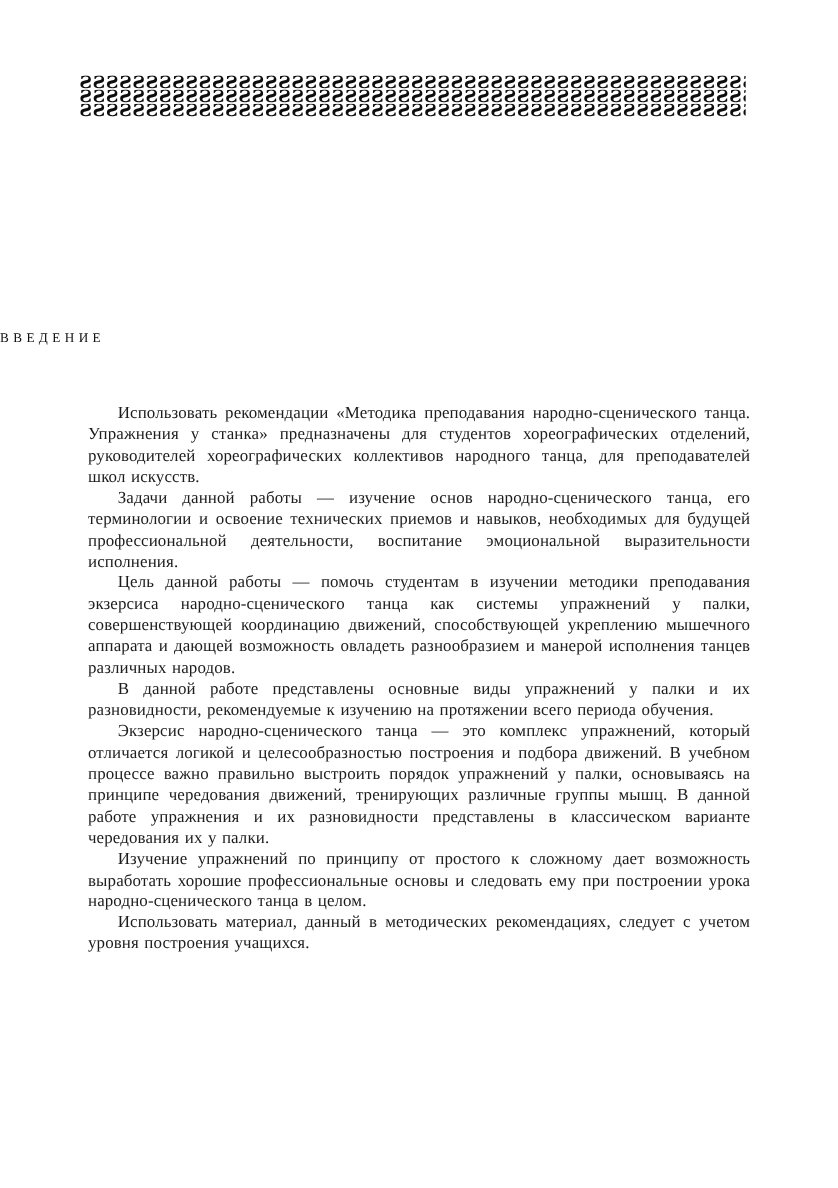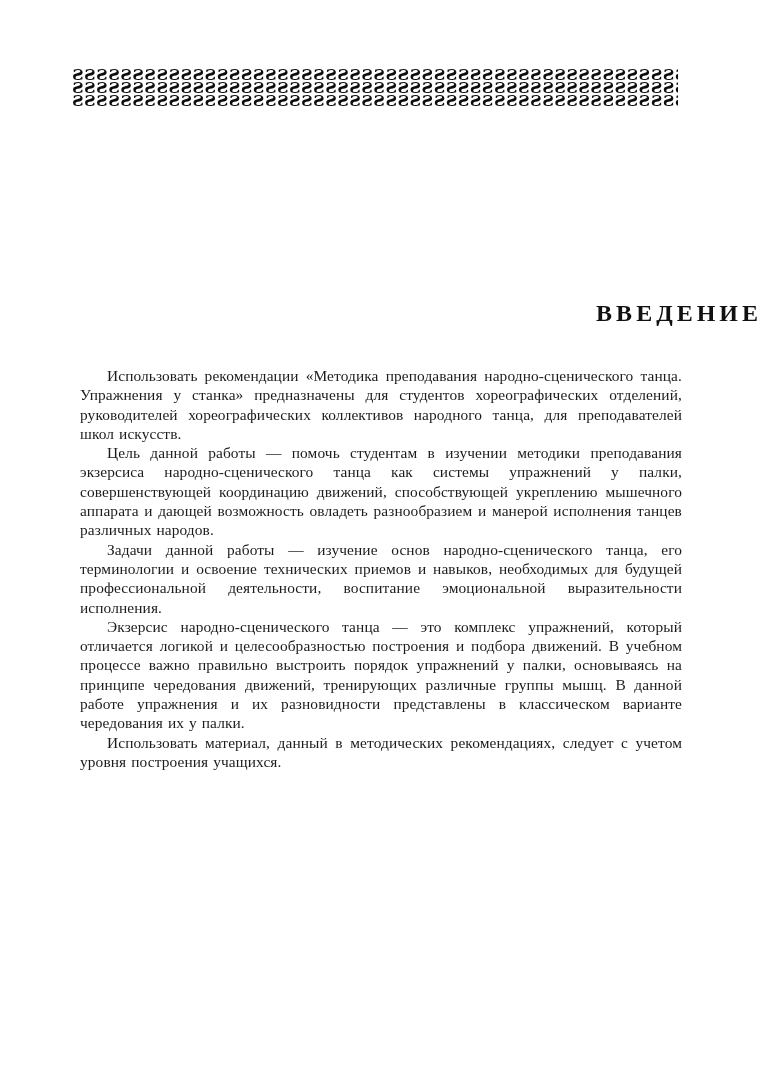--- a/index.html
+++ b/index.html
@@ -37,23 +37,23 @@
     line-height: 13px;
     letter-spacing: 0.5px;
     color: #0d0d0d;
     transform: scaleY(0.95);
   }
   .page-title {
     position: absolute;
     top: 300px;
     left: 0;
     width: 100%;
-    text-align: right;
-    font-size: 24px;
-    font-weight: bold;
+    text-align: left;
+    font-size: 12px;
+    font-weight: normal;
     letter-spacing: 4px;
     margin: 0;
     color: #111;
   }
   .body-text {
     position: absolute;
     top: 366px;
     left: 80px;
     width: 602px;
   }
@@ -76,19 +76,21 @@
   <div class="ornament-band">
     <div class="ornament-row">ƧƧƧƧƧƧƧƧƧƧƧƧƧƧƧƧƧƧƧƧƧƧƧƧƧƧƧƧƧƧƧƧƧƧƧƧƧƧƧƧƧƧƧƧƧƧƧƧƧƧƧƧƧƧƧƧƧƧƧƧƧƧƧƧƧƧƧƧƧƧ</div>
     <div class="ornament-row">ƧƧƧƧƧƧƧƧƧƧƧƧƧƧƧƧƧƧƧƧƧƧƧƧƧƧƧƧƧƧƧƧƧƧƧƧƧƧƧƧƧƧƧƧƧƧƧƧƧƧƧƧƧƧƧƧƧƧƧƧƧƧƧƧƧƧƧƧƧƧ</div>
     <div class="ornament-row">ƧƧƧƧƧƧƧƧƧƧƧƧƧƧƧƧƧƧƧƧƧƧƧƧƧƧƧƧƧƧƧƧƧƧƧƧƧƧƧƧƧƧƧƧƧƧƧƧƧƧƧƧƧƧƧƧƧƧƧƧƧƧƧƧƧƧƧƧƧƧ</div>
   </div>
 
   <h1 class="page-title">ВВЕДЕНИЕ</h1>
 
   <div class="body-text">
     <p>Использовать рекомендации «Методика преподавания народно-сценического танца. Упражнения у станка» предназначены для студентов хореографических отделений, руководителей хореографических коллективов народного танца, для преподавателей школ искусств.</p>
+    <p>Задачи данной работы — изучение основ народно-сценического танца, его терминологии и освоение технических приемов и навыков, необходимых для будущей профессиональной деятельности, воспитание эмоциональной выразительности исполнения.</p>
     <p>Цель данной работы — помочь студентам в изучении методики преподавания экзерсиса народно-сценического танца как системы упражнений у палки, совершенствующей координацию движений, способствующей укреплению мышечного аппарата и дающей возможность овладеть разнообразием и манерой исполнения танцев различных народов.</p>
-    <p>Задачи данной работы — изучение основ народно-сценического танца, его терминологии и освоение технических приемов и навыков, необходимых для будущей профессиональной деятельности, воспитание эмоциональной выразительности исполнения.</p>
+    <p>В данной работе представлены основные виды упражнений у палки и их разновидности, рекомендуемые к изучению на протяжении всего периода обучения.</p>
     <p>Экзерсис народно-сценического танца — это комплекс упражнений, который отличается логикой и целесообразностью построения и подбора движений. В учебном процессе важно правильно выстроить порядок упражнений у палки, основываясь на принципе чередования движений, тренирующих различные группы мышц. В данной работе упражнения и их разновидности представлены в классическом варианте чередования их у палки.</p>
+    <p>Изучение упражнений по принципу от простого к сложному дает возможность выработать хорошие профессиональные основы и следовать ему при построении урока народно-сценического танца в целом.</p>
     <p>Использовать материал, данный в методических рекомендациях, следует с учетом уровня построения учащихся.</p>
   </div>
 
 </div>
 
 </body></html>

